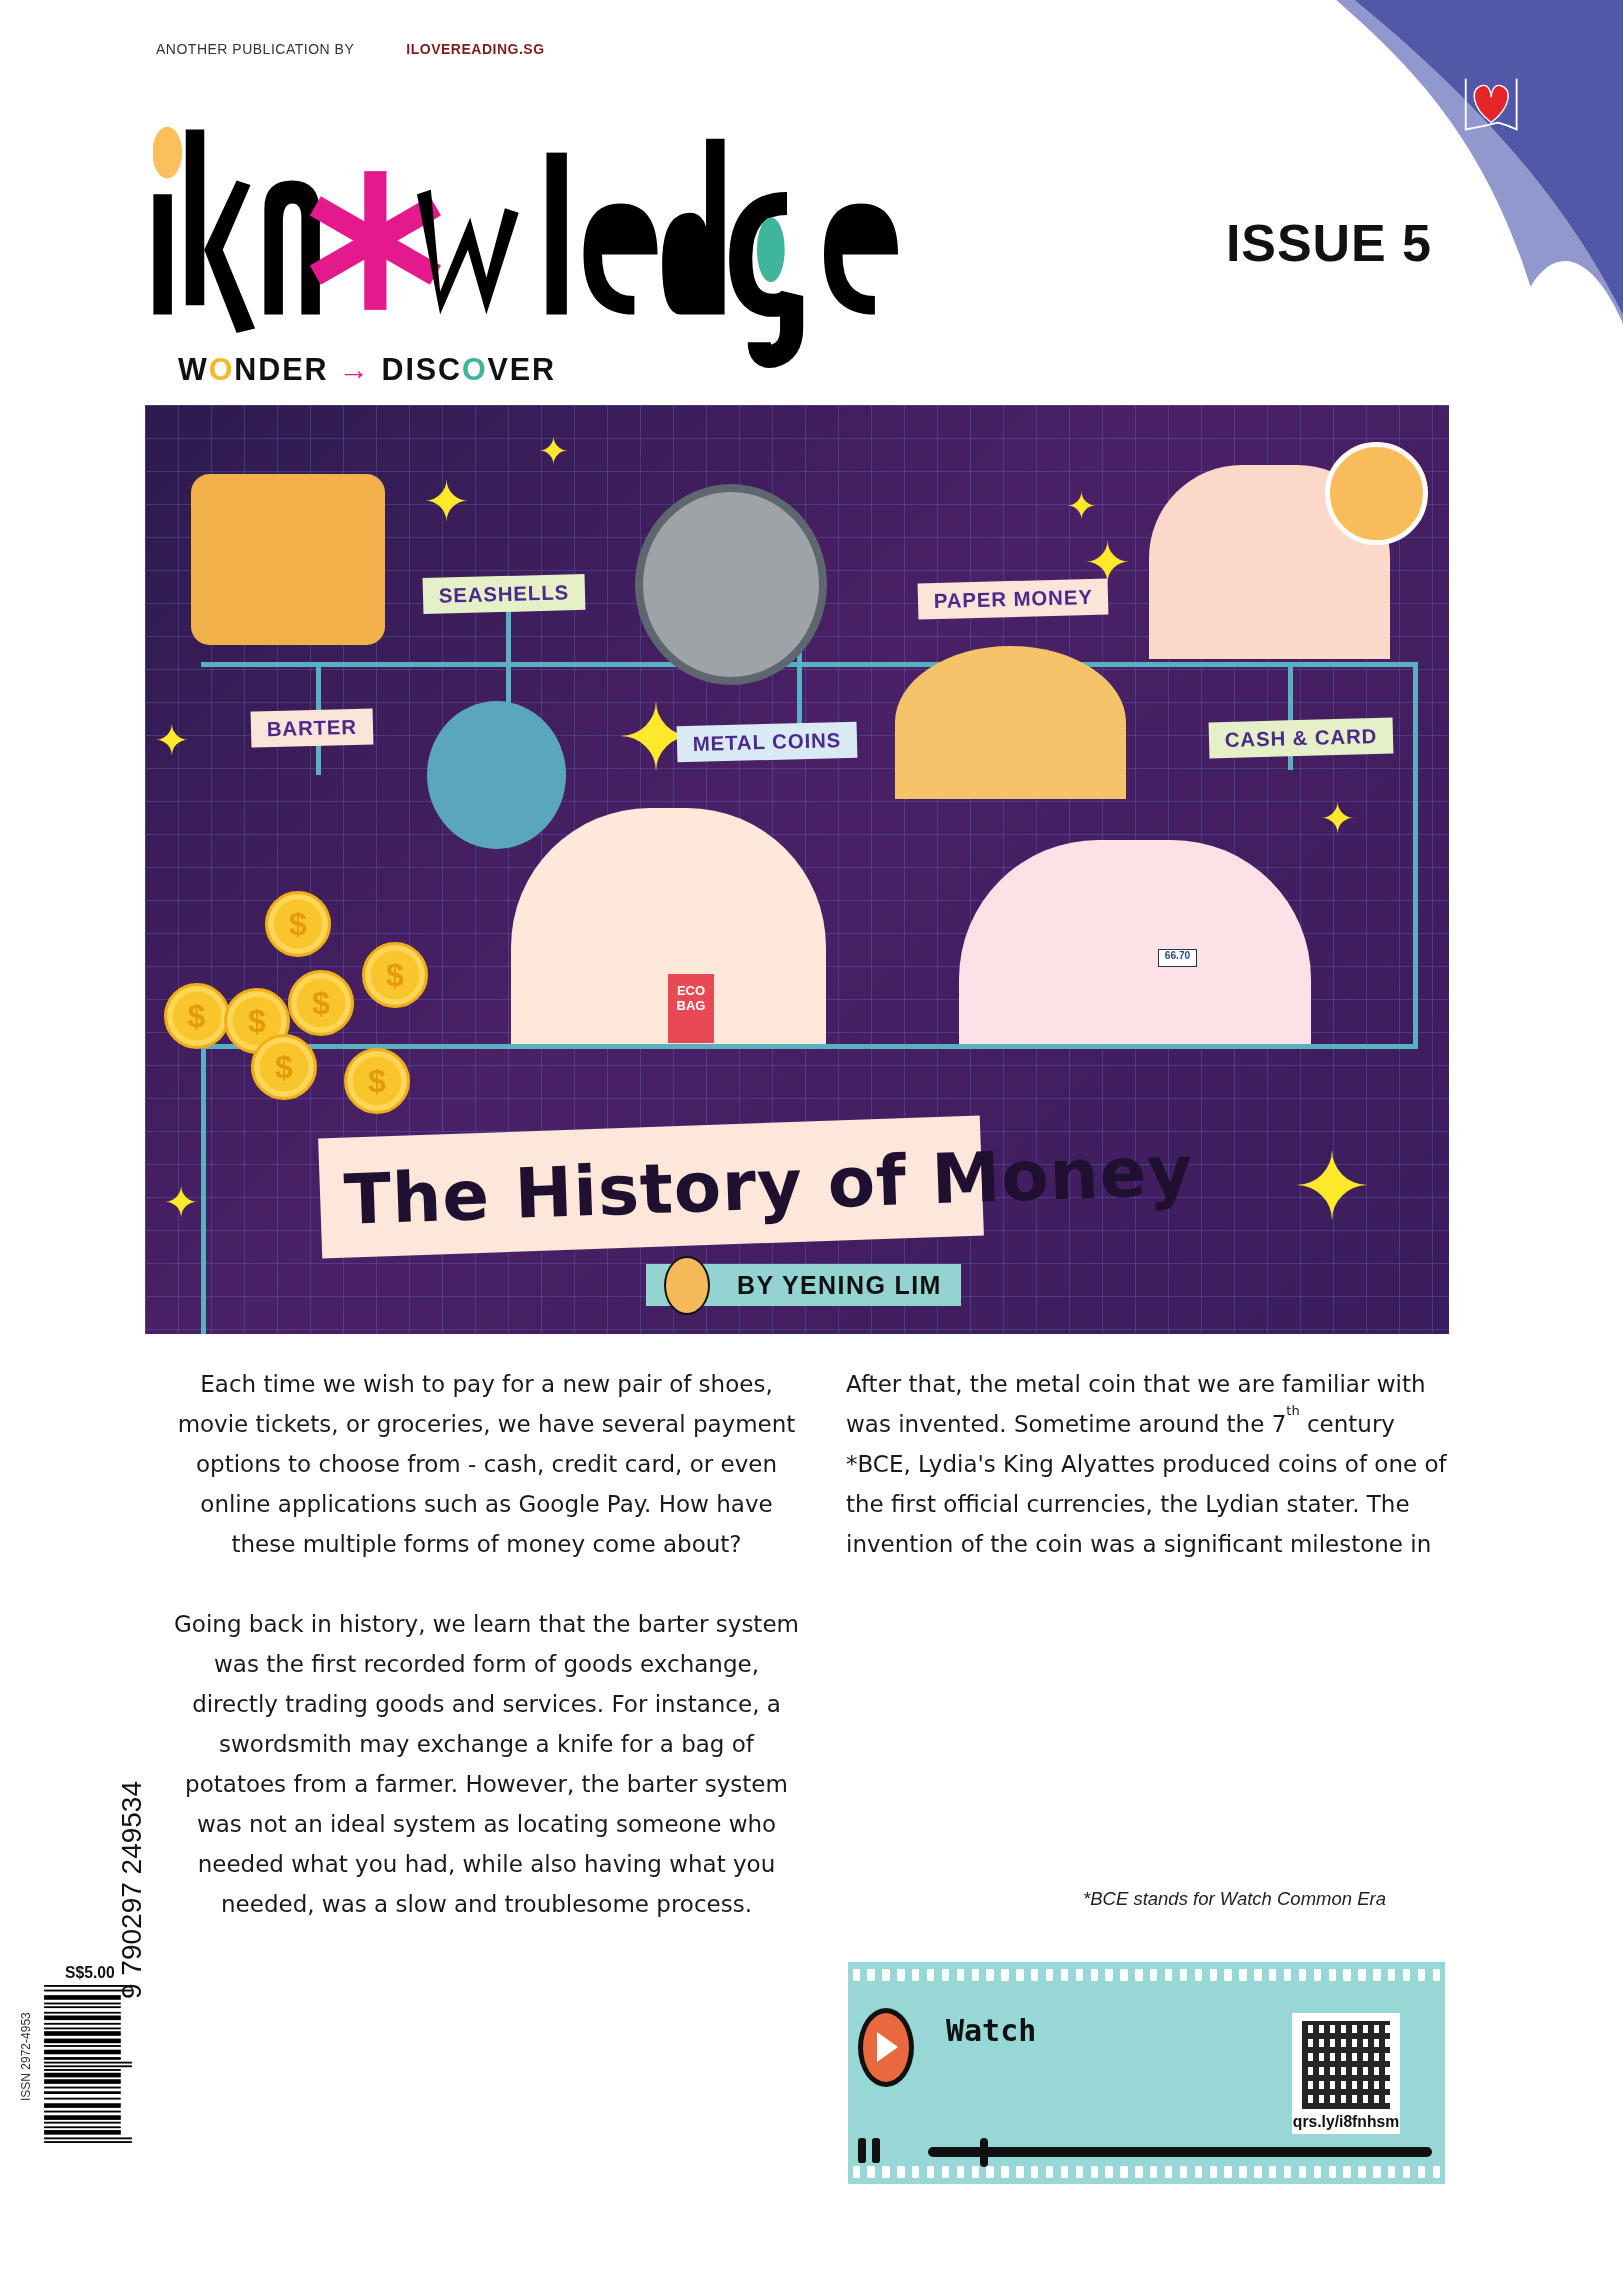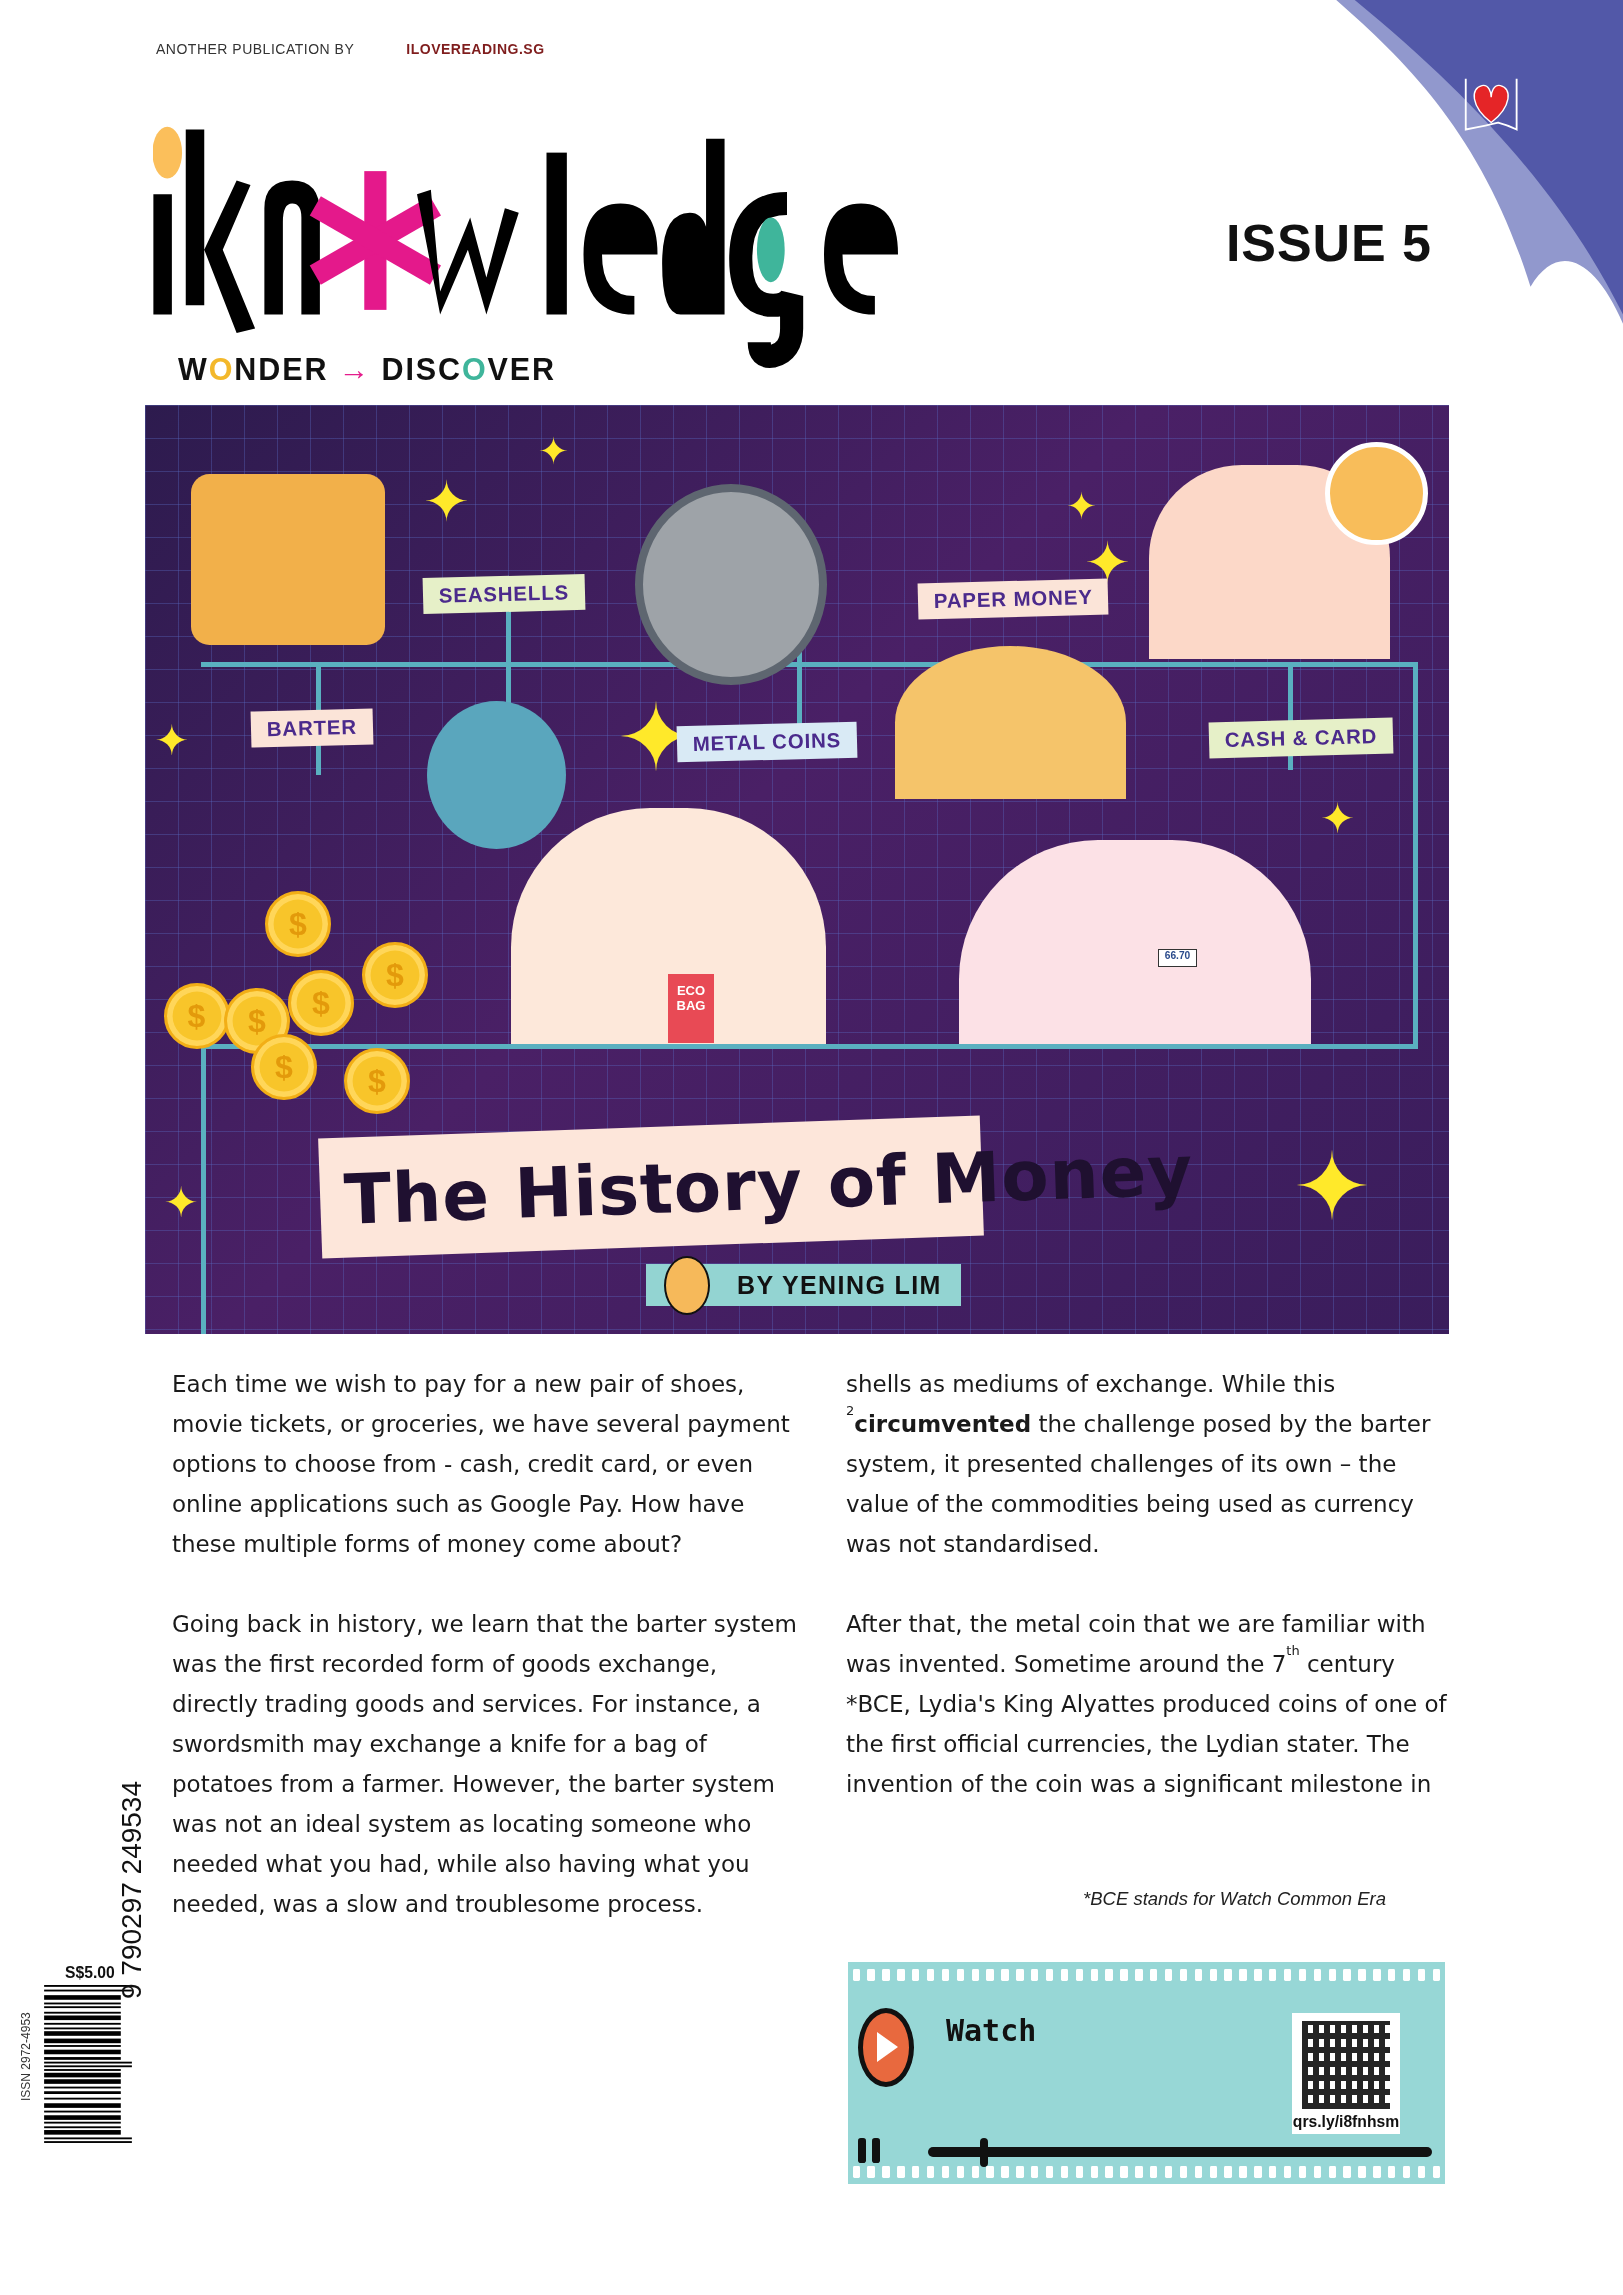--- a/index.html
+++ b/index.html
@@ -27,21 +27,21 @@
   .byline-text{position:absolute;left:592px;top:866px;font-size:25px;font-weight:700;letter-spacing:1.4px;color:#111;}
   .avatar{position:absolute;left:519px;top:851px;width:42px;height:55px;border-radius:50%;background:#f6b95a;border:2.8px solid #111;}
   .coin{position:absolute;width:60px;height:60px;border-radius:50%;background:#f8c52a;border:3.7px solid #f2ae16;box-shadow:inset 0 0 0 5.6px #ffd659;color:#e39a0b;font-size:32px;font-weight:700;text-align:center;line-height:60px;}
   .spark{position:absolute;color:#ffe92a;font-size:56px;line-height:1;}
   .scene{position:absolute;border-radius:18.5px;}
   
   .col{position:absolute;font-family:"DejaVu Sans",sans-serif;font-size:23px;line-height:40px;color:#1a1a1a;}
   .col p{margin:0 0 40px 0;}
   .col b{font-weight:700;}
   .col sup{font-size:13px;vertical-align:top;line-height:1;}
-  .col1{left:172px;top:1364px;width:629px;}
+  .col1{left:172px;top:1364px;width:629px;text-align:center;}
   .col2{left:846px;top:1364px;width:611px;}
   .footnote{left:1083px;top:1888px;font-size:18.5px;font-style:italic;color:#222;}
   
   .watch{left:848px;top:1962px;width:597px;height:222px;background:#97d7d6;}
   .perf{position:absolute;left:4.6px;right:4.6px;height:12px;display:flex;justify-content:space-between;}
   .perf span{width:7.4px;height:12px;background:#fff;border-radius:1.4px;}
   .play{position:absolute;left:10.2px;top:46px;width:46px;height:69px;border-radius:50%;background:#e8693e;border:5.6px solid #111;}
   .play:after{content:"";position:absolute;left:14px;top:19.4px;border-left:21px solid #fff;border-top:15.7px solid transparent;border-bottom:15.7px solid transparent;}
   .watch-title{position:absolute;left:98px;top:51px;font-family:"DejaVu Sans Mono",monospace;font-size:30px;font-weight:700;color:#111;}
   .watch-text{position:absolute;left:98px;top:93px;width:333px;font-size:24px;line-height:28px;color:#111;}
@@ -158,21 +158,20 @@
   <div class="avatar"></div>
   <div class="byline-text">BY YENING LIM</div>
 </div>
 
 <div class="col col1">
   <p>Each time we wish to pay for a new pair of shoes, movie tickets, or groceries, we have several payment options to choose from - cash, credit card, or even online applications such as Google Pay. How have these multiple forms of money come about?</p>
   <p>Going back in history, we learn that the barter system was the first recorded form of goods exchange, directly trading goods and services. For instance, a swordsmith may exchange a knife for a bag of potatoes from a farmer. However, the barter system was not an ideal system as locating someone who needed what you had, while also having what you needed, was a slow and troublesome process.</p>
 </div>
 
 <div class="col col2">
-  <p><span>shells as mediums of exchange. While this </span><sup>2</sup><b>circumvented</b><span> the challenge posed by the barter system, it presented challenges of its own – the value of the commodities being used as currency was not standardised.</span></p>
   <p><span>After that, the metal coin that we are familiar with was invented. Sometime around the 7</span><sup>th</sup><span> century *BCE, Lydia's King Alyattes produced coins of one of the first official currencies, the Lydian stater. The invention of the coin was a significant milestone in</span></p>
 </div>
 
 <div class="abs footnote">*BCE stands for Watch Common Era</div>
 
 <div class="abs watch">
   <div class="perf" style="top:6.5px">
     <span></span>
       <span></span>
       <span></span>

